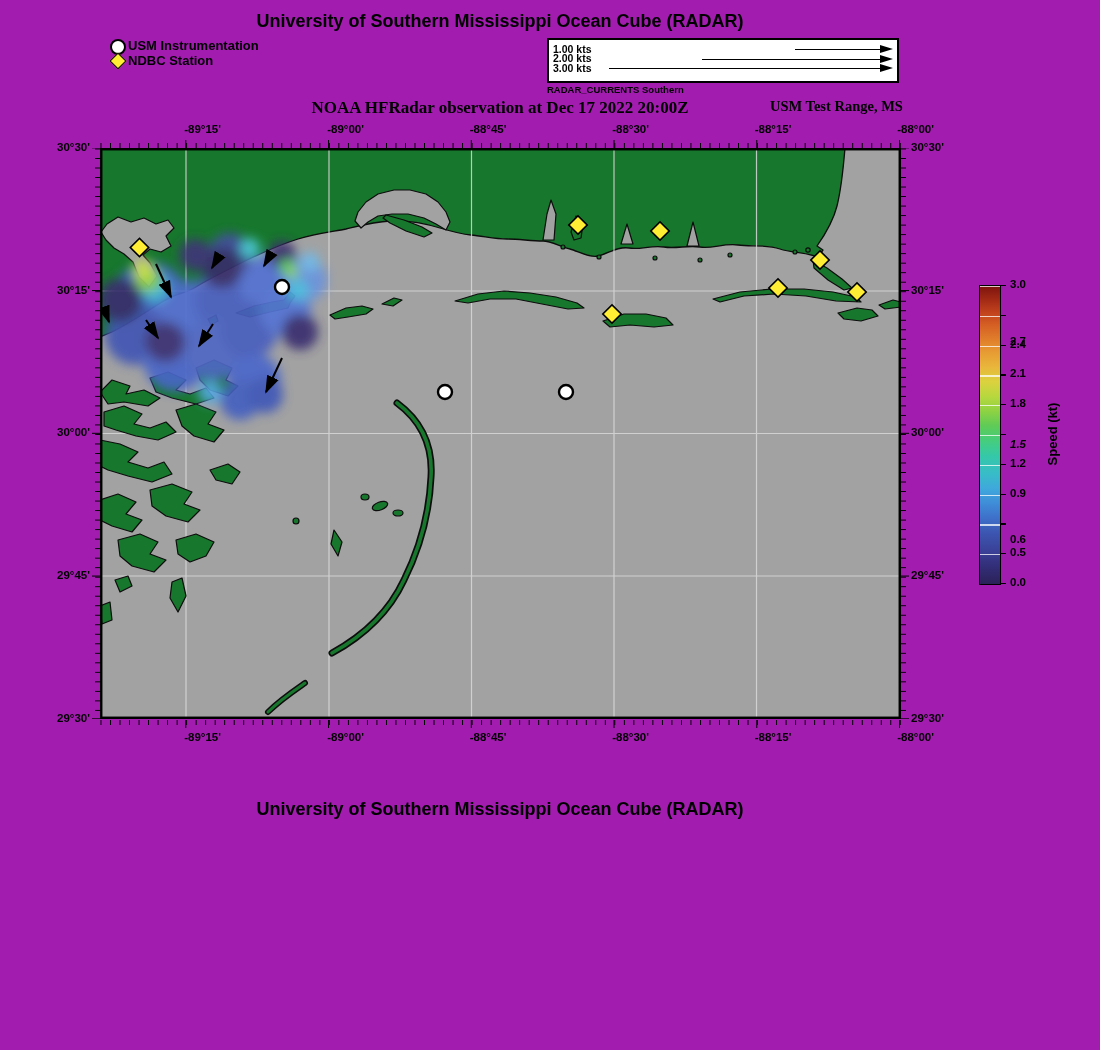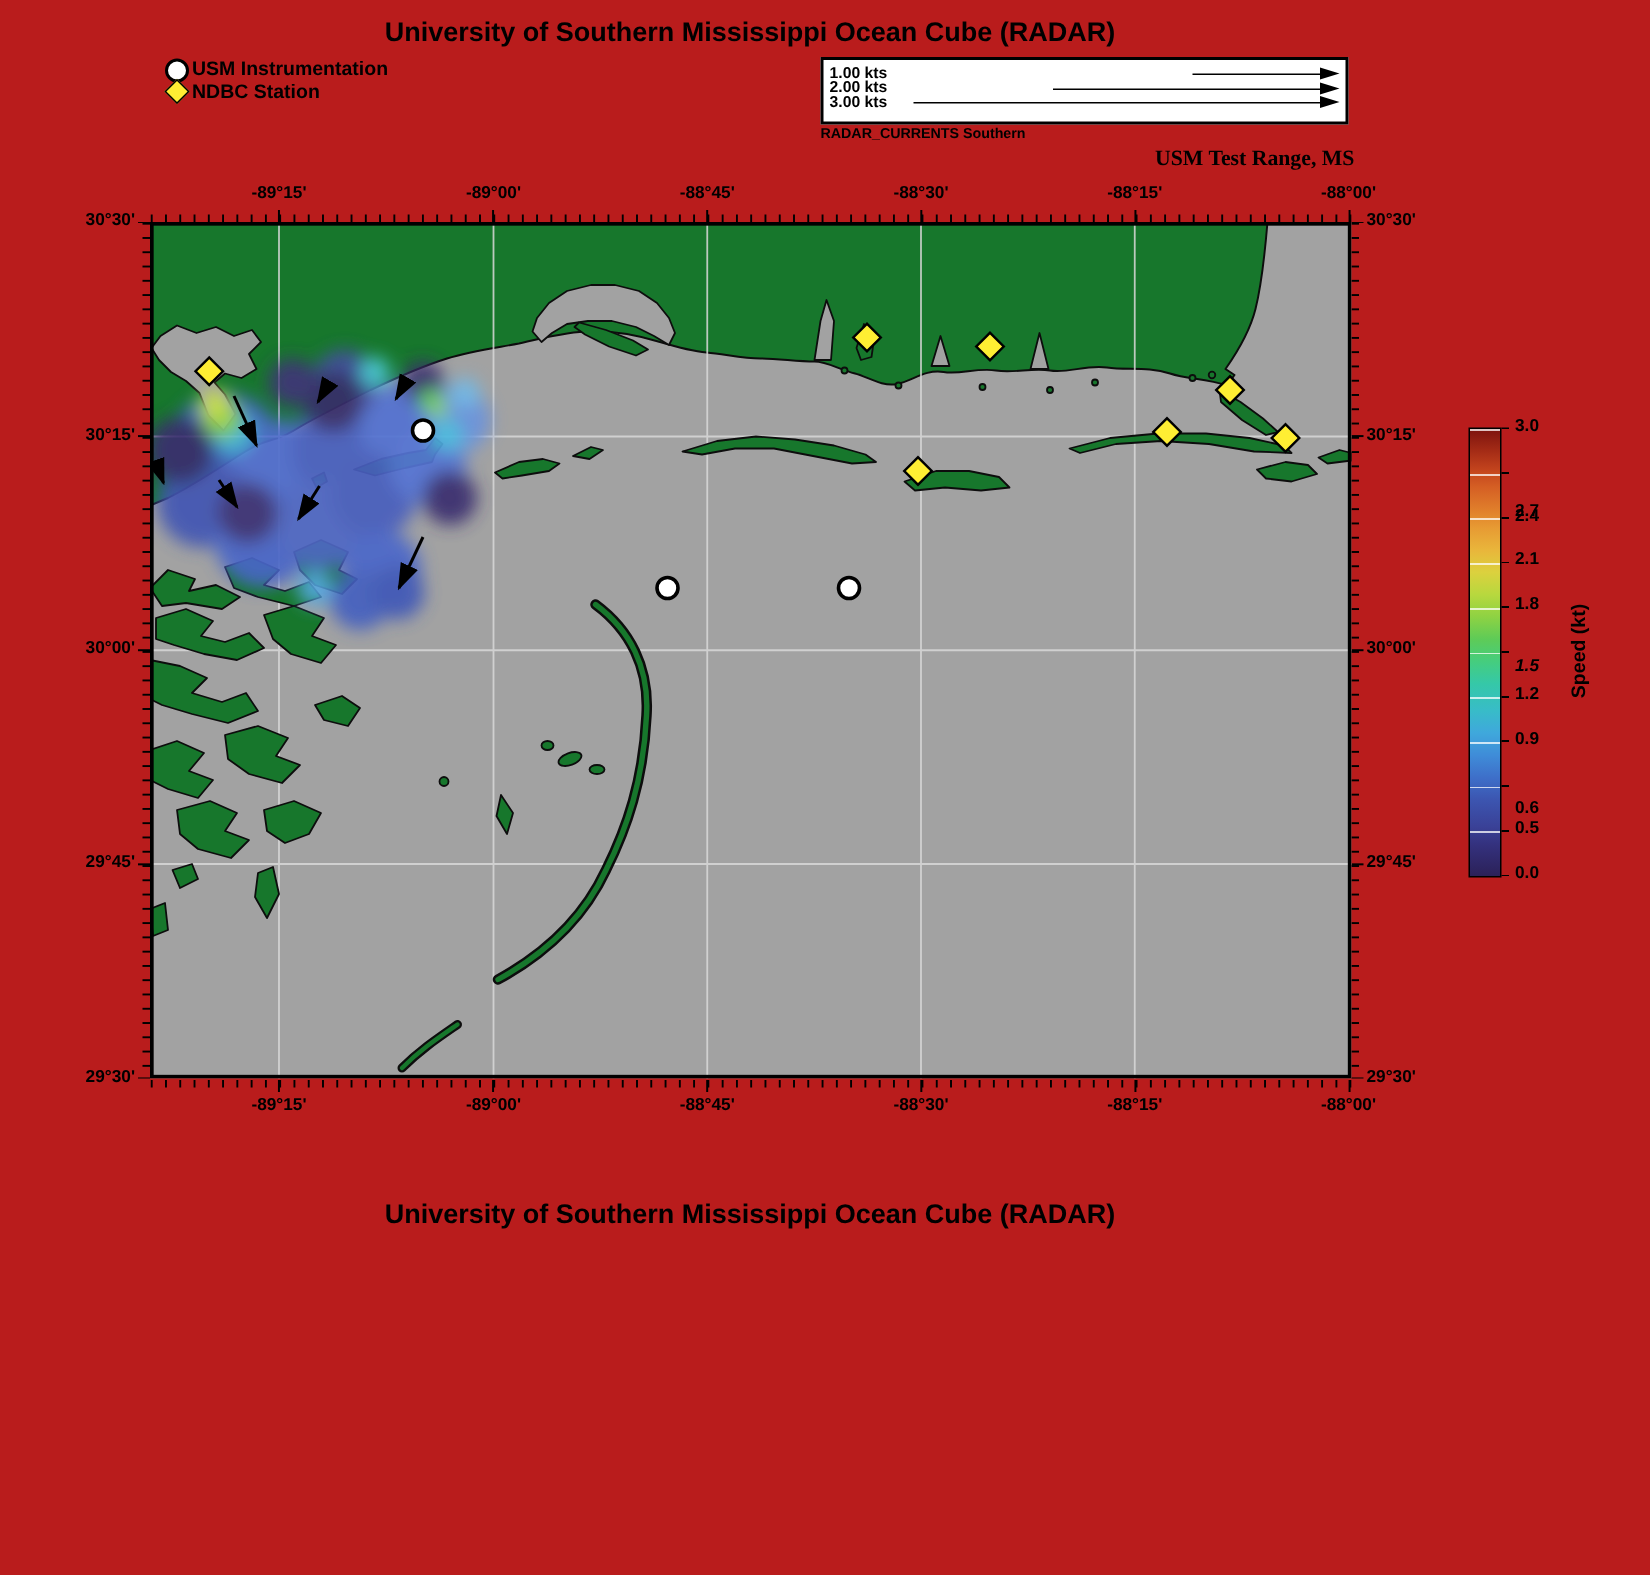--- a/index.html
+++ b/index.html
@@ -1,33 +1,33 @@
 <!DOCTYPE html>
 <html><head>
 <meta charset="utf-8">
 <style>
   html,body{margin:0;padding:0;background:#ffffff;}
-  #canvas{position:relative;width:1100px;height:1050px;background:#b91c1c;overflow:hidden;
+  #canvas{position:relative;width:1100px;height:1050px;background:#a21caf;overflow:hidden;
           font-family:"Liberation Sans",sans-serif;color:#000;}
   .abs{position:absolute;}
   .title{width:1000px;text-align:center;font-size:18px;font-weight:bold;letter-spacing:0px;}
   .serif{font-family:"Liberation Serif",serif;}
   .legend-label{font-size:13px;font-weight:bold;white-space:nowrap;}
   .legend-circle{width:12px;height:12px;border:2px solid #000;border-radius:50%;background:#fff;}
   .legend-diamond{width:10px;height:10px;border:1.6px solid #000;background:#ffee33;transform:rotate(45deg);}
   #vecbox{left:547px;top:38px;width:348px;height:41px;border:2px solid #000;background:#fff;}
   .vec-label{position:absolute;left:4px;font-size:10.5px;font-weight:bold;white-space:nowrap;}
   .vec-line{position:absolute;height:1.4px;background:#000;}
   .vec-head{position:absolute;width:0;height:0;border-top:4.5px solid transparent;
             border-bottom:4.5px solid transparent;border-left:13px solid #000;}
   .vec-caption{font-size:9.5px;font-weight:bold;white-space:nowrap;}
   .noaa-line{width:1000px;text-align:center;font-size:17px;font-weight:bold;}
   .range-label{font-size:14.5px;font-weight:bold;white-space:nowrap;}
   .ticklabel{font-size:11.5px;font-weight:700;white-space:nowrap;}
-  .xlab{width:70px;text-align:center;}
+  .xlab{width:70px;text-align:right;}
   .ylab-l{width:52px;text-align:right;}
   .ylab-r{width:52px;text-align:left;}
   
   .ticks-x{left:100px;width:801px;height:8px;background-repeat:repeat-x;
     background-image:linear-gradient(90deg,#000 0 1.4px,transparent 1.4px),
                      linear-gradient(90deg,#000 0 1px,transparent 1px);}
   .ticks-y{top:148px;width:8px;height:571px;background-repeat:repeat-y;
     background-image:linear-gradient(#000 0 1.4px,transparent 1.4px),
                      linear-gradient(#000 0 1px,transparent 1px);}
   #ticks-top{top:140px;background-size:142.75px 8px,9.5167px 5px;background-position:85.3px 0,0.5px 3px;}
@@ -67,20 +67,21 @@
     <span class="vec-label" style="top:21.5px;">3.00 kts</span>
     <div class="vec-line" style="left:246px;top:9px;width:85px;"></div>
     <div class="vec-line" style="left:153px;top:18.5px;width:178px;"></div>
     <div class="vec-line" style="left:60px;top:28px;width:271px;"></div>
     <div class="vec-head" style="left:331px;top:5.3px;"></div>
     <div class="vec-head" style="left:331px;top:14.8px;"></div>
     <div class="vec-head" style="left:331px;top:24.3px;"></div>
   </div>
   <div class="abs vec-caption" style="left:547px;top:84px;">RADAR_CURRENTS Southern</div>
 
+  <div class="abs noaa-line serif" style="left:0;top:98px;">NOAA HFRadar observation at Dec 17 2022 20:00Z</div>
   <div class="abs range-label serif" style="left:770px;top:98px;width:160px;text-align:left;">USM Test Range, MS</div>
 
   <div class="abs ticks-x" id="ticks-top"></div>
   <div class="abs ticks-x" id="ticks-bottom"></div>
   <div class="abs ticks-y" id="ticks-left"></div>
   <div class="abs ticks-y" id="ticks-right"></div>
 
   <div class="abs ticklabel xlab" style="left:151px;top:123px;">-89°15'</div>
   <div class="abs ticklabel xlab" style="left:294px;top:123px;">-89°00'</div>
   <div class="abs ticklabel xlab" style="left:436.5px;top:123px;">-88°45'</div>

